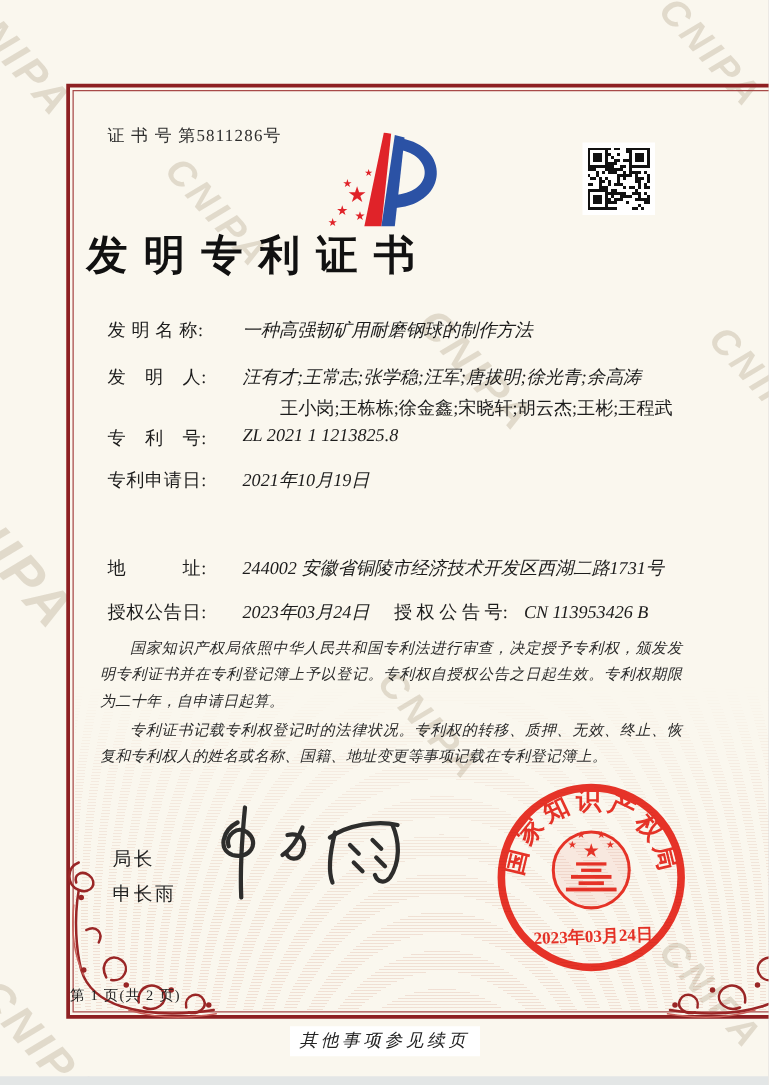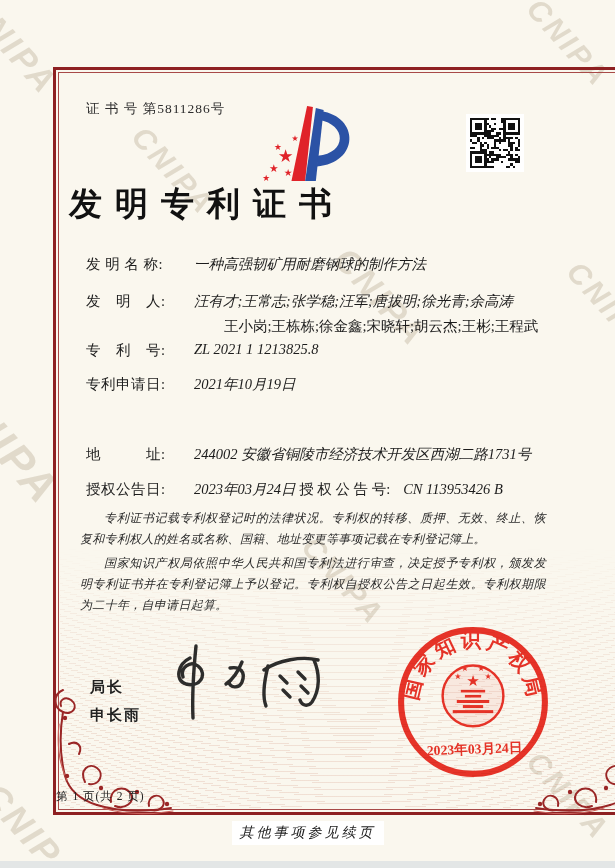--- a/index.html
+++ b/index.html
@@ -41,32 +41,32 @@
   .qr{position:absolute;left:410px;top:44px;width:58px;height:58px;background:#fff;padding:4px;box-sizing:border-box;}
   .qr svg{display:block;width:100%;height:100%;}
   .cert-title{
     position:absolute;left:0;right:0;top:112px;text-align:left;
     font-size:33px;font-weight:700;letter-spacing:13px;text-indent:13px;color:#111;
   }
   
   .frow{position:absolute;left:30px;font-size:14.5px;color:#1c1c1c;white-space:nowrap;}
   .frow .lbl{display:inline-block;width:104px;letter-spacing:.5px;vertical-align:top;}
   .frow .val{margin-left:4px;font-style:italic;}
-  .frow .lbl2{display:inline-block;width:100px;vertical-align:top;font-family:Liberation Serif, serif;}
+  .frow .lbl2{display:inline-block;width:100px;margin-left:16px;vertical-align:top;font-family:Liberation Serif, serif;}
   .val-line2{position:absolute;left:138px;top:25px;}
   
   .body-text{
     position:absolute;left:24px;top:438px;width:466px;
     font-size:12px;line-height:1.78;color:#2a2a2a;
     font-style:italic;text-align:justify;letter-spacing:.3px;
   }
   .body-text p{margin:0 0 2px 0;text-indent:2em;}
   
   .director{position:absolute;left:34px;top:608px;z-index:4;
-    font-family:"Liberation Sans","DejaVu Sans",sans-serif;font-weight:700;
+    font-family:"Liberation Sans","DejaVu Sans",sans-serif;font-weight:400;
     font-size:15px;letter-spacing:2px;color:#222;}
   .director div{margin-bottom:9px;}
   .signature{position:absolute;left:100px;top:570px;z-index:4;}
   
   .seal{position:absolute;left:338px;top:553px;width:158px;height:158px;z-index:5;
         opacity:.95;mix-blend-mode:multiply;}
   
   .page-num{position:absolute;left:0;right:0;top:719px;
     font-size:11.5px;color:#222;letter-spacing:1px;z-index:4;}
   .continuation{
@@ -317,22 +317,22 @@
     </div>
     <div class="frow" style="top:375px">
       <span class="lbl">地　　　址:</span><span class="val">244002 安徽省铜陵市经济技术开发区西湖二路1731号</span>
     </div>
     <div class="frow" style="top:410px">
       <span class="lbl">授权公告日:</span><span class="val">2023年03月24日</span>
       <span class="lbl2">授 权 公 告 号:</span><span class="val">CN 113953426 B</span>
     </div>
 
     <div class="body-text">
+      <p>国家知识产权局依照中华人民共和国专利法进行审查，决定授予专利权，颁发发明专利证书并在专利登记簿上予以登记。专利权自授权公告之日起生效。专利权期限为二十年，自申请日起算。</p>
       <p>专利证书记载专利权登记时的法律状况。专利权的转移、质押、无效、终止、恢复和专利权人的姓名或名称、国籍、地址变更等事项记载在专利登记簿上。</p>
-      <p>国家知识产权局依照中华人民共和国专利法进行审查，决定授予专利权，颁发发明专利证书并在专利登记簿上予以登记。专利权自授权公告之日起生效。专利权期限为二十年，自申请日起算。</p>
     </div>
 
     <div class="director">
       <div>局长</div>
       <div>申长雨</div>
     </div>
 
     <svg class="signature" width="185" height="85" viewBox="0 0 185 85">
       <g fill="none" stroke="#171717" stroke-width="3.4" stroke-linecap="round" stroke-linejoin="round" opacity=".9">
         <path d="M34 18 C22 24 18 40 30 44 C44 48 52 34 42 26 C34 20 24 28 27 37"></path>

